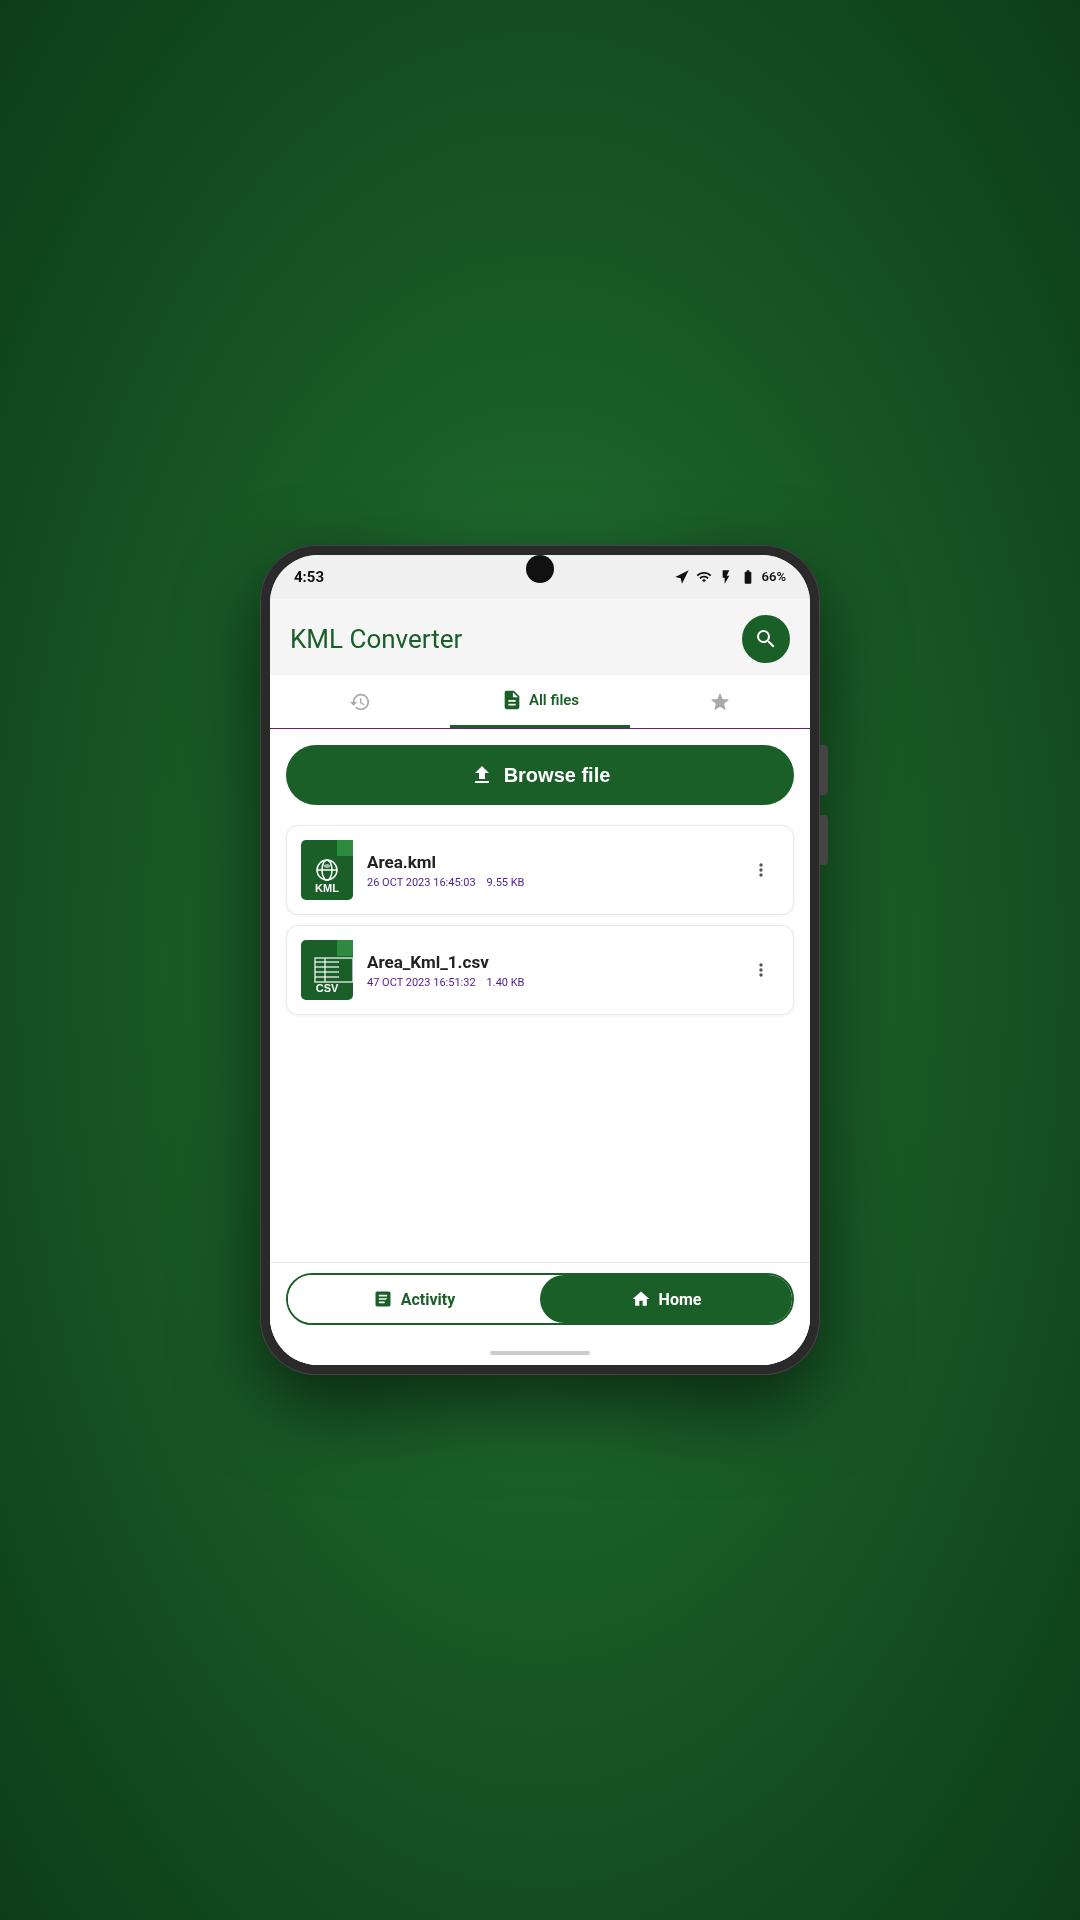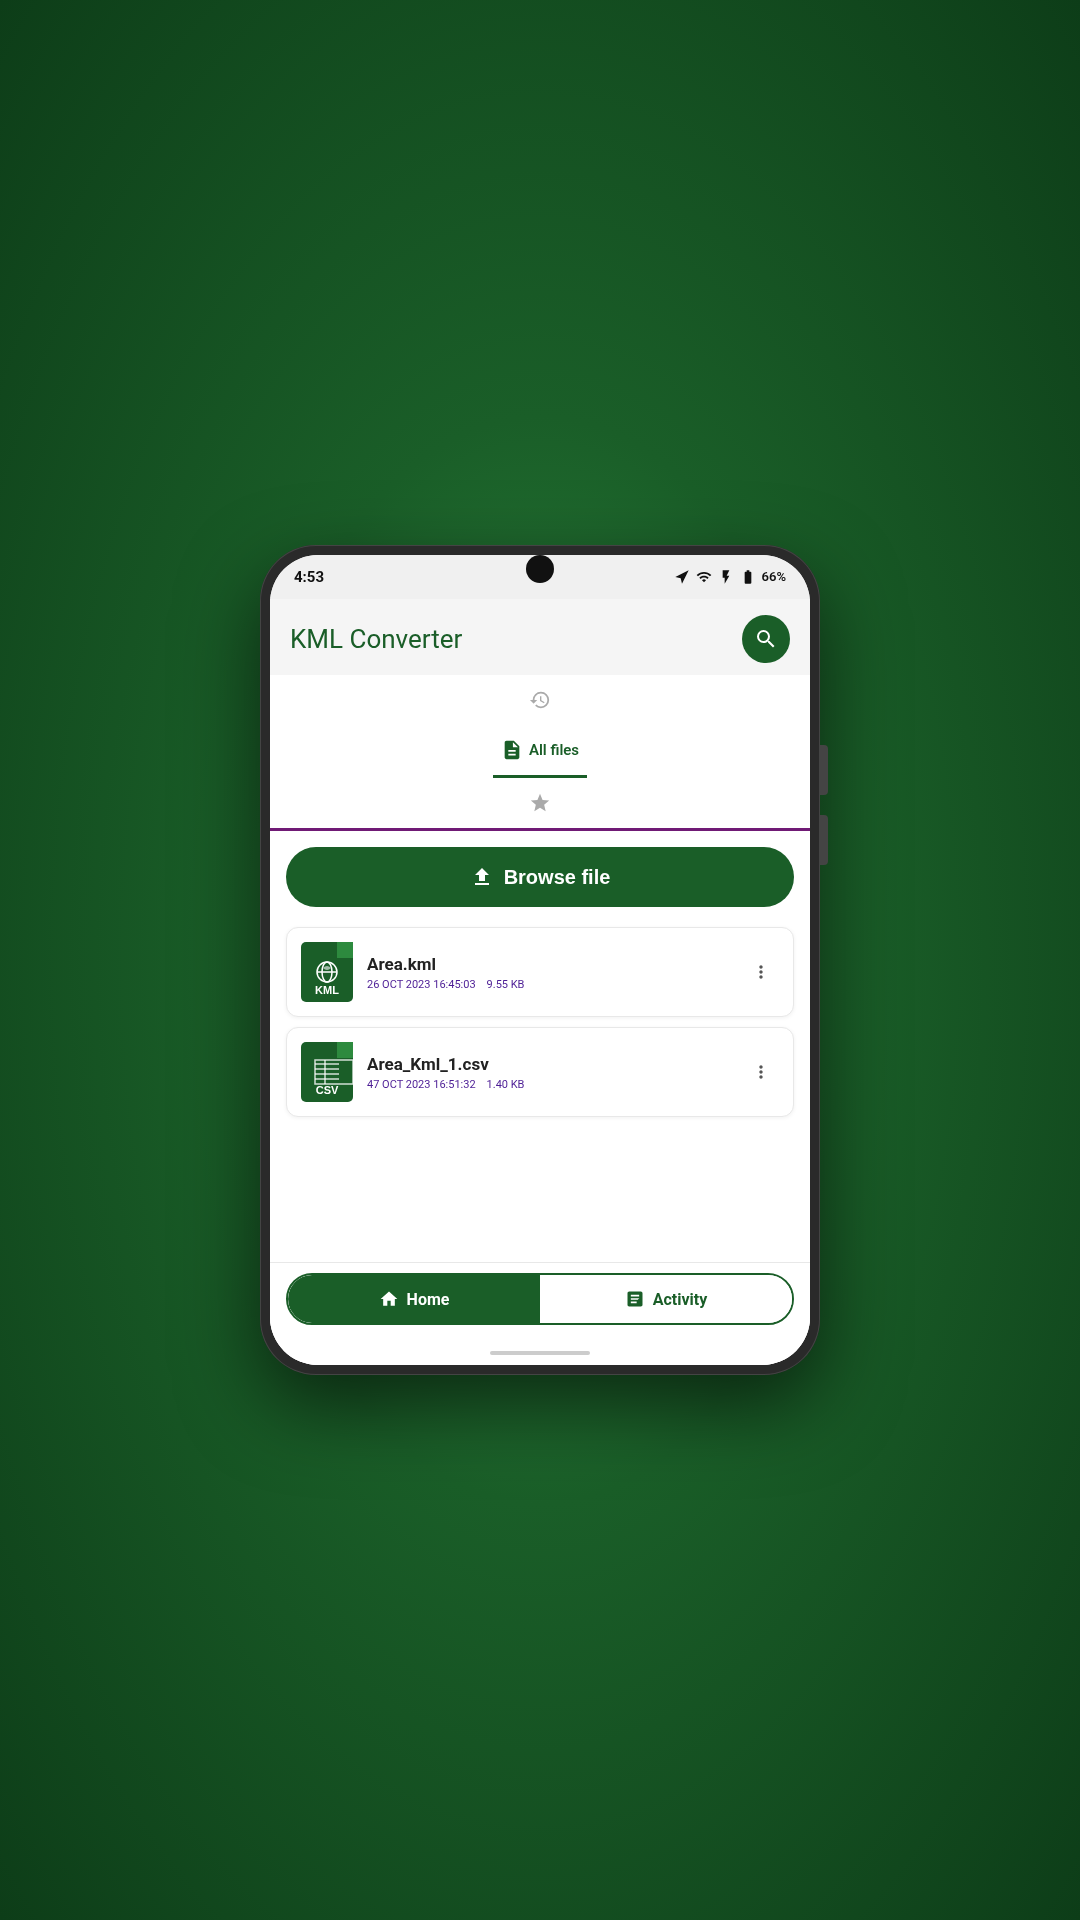--- a/index.html
+++ b/index.html
@@ -119,25 +119,23 @@
 
     .search-btn svg {
       width: 24px;
       height: 24px;
       fill: white;
     }
 
     
     .tabs-row {
       display: flex;
-      align-items: center;
-      background: white;
-      border-bottom: 3px solid #701a75;
+      background: white;
+      border-bottom: 1px solid #701a75;
       flex-shrink: 0;
-      flex-direction: column;
     }
 
     .tab-item {
       flex: 1;
       display: flex;
       align-items: center;
       justify-content: center;
       padding: 14px 8px;
       cursor: pointer;
       position: relative;
@@ -482,33 +480,33 @@
                 <path d="M12 8c1.1 0 2-.9 2-2s-.9-2-2-2-2 .9-2 2 .9 2 2 2zm0 2c-1.1 0-2 .9-2 2s.9 2 2 2 2-.9 2-2-.9-2-2-2zm0 6c-1.1 0-2 .9-2 2s.9 2 2 2 2-.9 2-2-.9-2-2-2z"></path>
               </svg>
             </button>
           </div>
 
         </div>
       </div>
 
       <div class="bottom-nav">
         <div class="nav-bar">
-          <div class="nav-item active">
-            <svg viewBox="0 0 24 24">
-              <path d="M10 20v-6h4v6h5v-8h3L12 3 2 12h3v8z"></path>
-            </svg>
-            <span>Home</span>
-          </div>
           <div class="nav-item inactive">
             <svg viewBox="0 0 24 24">
               <path d="M19 3H5c-1.1 0-2 .9-2 2v14c0 1.1.9 2 2 2h14c1.1 0 2-.9 2-2V5c0-1.1-.9-2-2-2zm-5 14H7v-2h7v2zm3-4H7v-2h10v2zm0-4H7V7h10v2z"></path>
               <path d="M20 14l-3-3-1.5 1.5L20 17z" fill="currentColor"></path>
             </svg>
             <span>Activity</span>
           </div>
+          <div class="nav-item active">
+            <svg viewBox="0 0 24 24">
+              <path d="M10 20v-6h4v6h5v-8h3L12 3 2 12h3v8z"></path>
+            </svg>
+            <span>Home</span>
+          </div>
         </div>
       </div>
 
       <div class="home-indicator">
         <div class="home-bar"></div>
       </div>
     </div>
   </div>
 </div>
 

